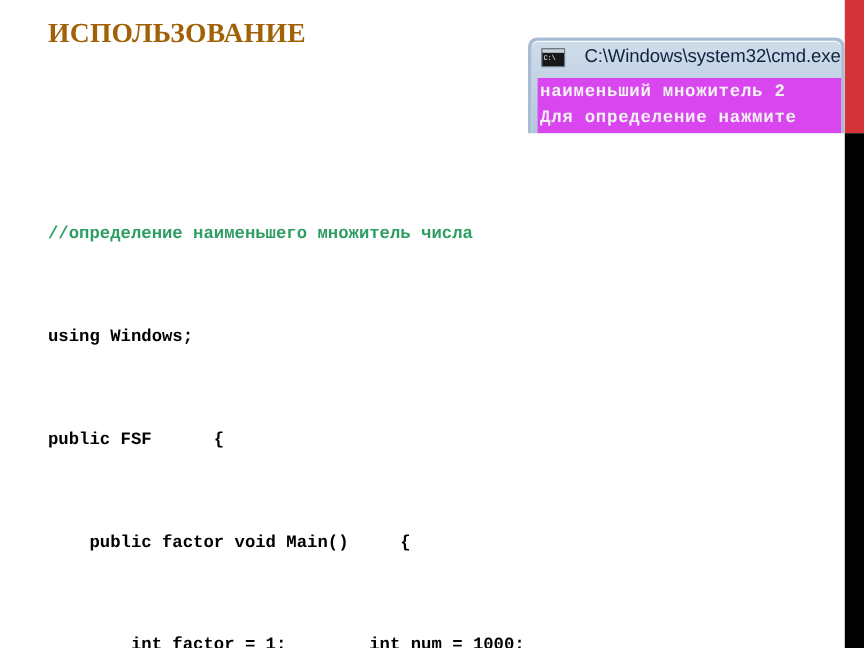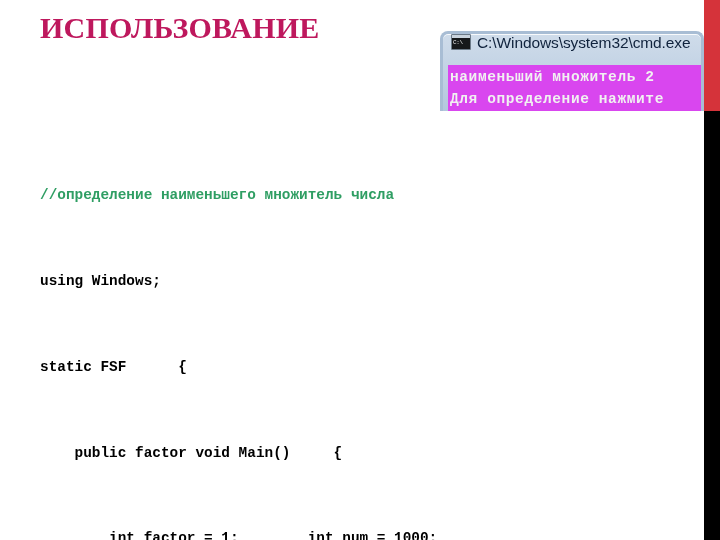--- a/index.html
+++ b/index.html
@@ -46,24 +46,24 @@
   }
 
   
   #title {
     position: absolute;
     left: 40px;
     top: 12px;
     width: 420px;
     font-family: "Liberation Serif", serif;
     font-weight: bold;
-    font-size: 30px;
+    font-size: 23px;
     line-height: 31px;
     letter-spacing: 0.2px;
-    color: #be185d;
+    color: #a16207;
     text-transform: uppercase;
   }
   #title .tline { display: block; white-space: nowrap; }
 
   
   #code-block {
     position: absolute;
     left: 40px;
     top: 124px;
     width: 660px;
@@ -103,21 +103,22 @@
     border-top-right-radius: 8px;
     background: linear-gradient(180deg, #cfdcea 0%, #bfd0e3 52%, #aec3da 100%);
     box-shadow: inset 0 1px 0 rgba(255,255,255,0.85);
   }
   #terminal .titlebar {
     position: absolute;
     left: 3px; top: 3px;
     width: 258px;
     height: 28px;
     display: flex;
-    gap: 6px;
+    align-items: center;
+    gap: 16px;
     padding-left: 8px;
     box-sizing: border-box;
     border-top-left-radius: 6px;
     border-top-right-radius: 6px;
   }
   #terminal .cmd-icon {
     width: 18px;
     height: 14px;
     background: #16181a;
     border: 1px solid #6c7a88;
@@ -178,21 +179,21 @@
 
 <div id="slide">
 
   <div id="title">
     <span class="tline">ИСПОЛЬЗОВАНИЕ</span>
   </div>
 
   <div id="code-block">
     <span class="cline cmt">//определение наименьшего множитель числа</span>
     <span class="cline">using Windows;</span>
-    <span class="cline">static FSF      {</span>
+    <span class="cline">public FSF      {</span>
     <span class="cline">    public factor void Main()     {</span>
     <span class="cline">        int factor = 1;        int num = 1000;</span>
     
     
     
     
     
     
     
     

